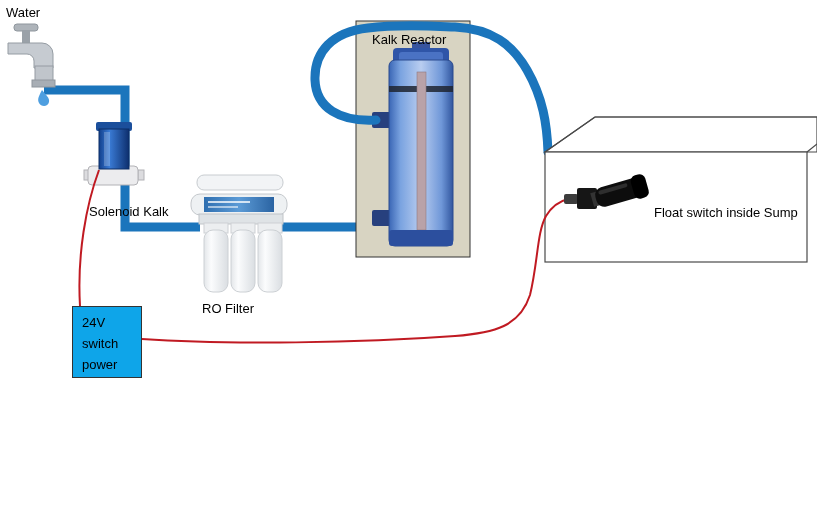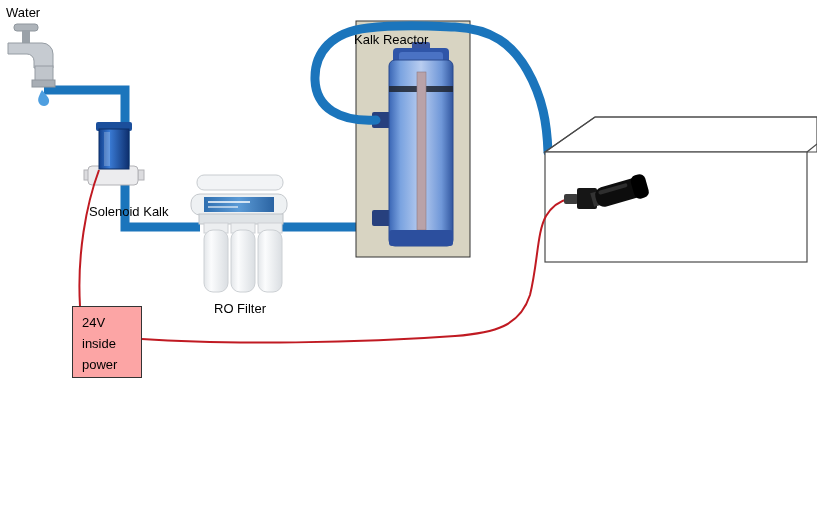--- a/index.html
+++ b/index.html
@@ -6,21 +6,21 @@
   .canvas{
     position:relative;width:817px;height:512px;background:#ffffff;overflow:hidden;
     font-family:"Liberation Sans",sans-serif;
   }
   .canvas svg{position:absolute;left:0;top:0;z-index:1;}
   .label{
     position:absolute;z-index:3;font-size:13px;color:#000;white-space:nowrap;
   }
   .psu-box{
     position:absolute;z-index:3;left:72px;top:306px;width:70px;height:72px;
-    border:1px solid #333;background:#fca5a5;box-sizing:border-box;
+    border:1px solid #333;background:#0ea5e9;box-sizing:border-box;
     padding:5px 16px 0 9px;font-size:13px;line-height:21px;color:#000;
   }
   .psu-box span{display:block;}
 </style>
 </head>
 <body>
 
 <div class="canvas">
 
   <svg width="817" height="512" viewBox="0 0 817 512">
@@ -122,26 +122,27 @@
         <rect x="-4" y="-7" width="8" height="14" fill="#333"></rect>
         <rect x="0" y="-10" width="52" height="20" rx="8" fill="#0d0d0d"></rect>
         <rect x="38" y="-12" width="15" height="24" rx="6" fill="#000"></rect>
         <rect x="4" y="-7" width="30" height="4" rx="2" fill="#2e2e2e"></rect>
       </g>
     </g>
   </svg>
 
   <div class="label" style="left:6px;top:5px">Water</div>
 
-  <div class="label" style="left:354px;top:32px">Kalk Reactor</div>
+  <div class="label" style="left:372px;top:32px">Kalk Reactor</div>
 
   <div class="label" style="left:89px;top:204px">Solenoid Kalk</div>
 
-  <div class="label" style="left:214px;top:301px">RO Filter</div>
+  <div class="label" style="left:202px;top:301px">RO Filter</div>
 
+  <div class="label" style="left:654px;top:205px">Float switch inside Sump</div>
 
   <div class="psu-box">
     <span>24V</span>
-    <span>inside</span>
+    <span>switch</span>
     <span>power</span>
   </div>
 
 </div>
 
 </body></html>

